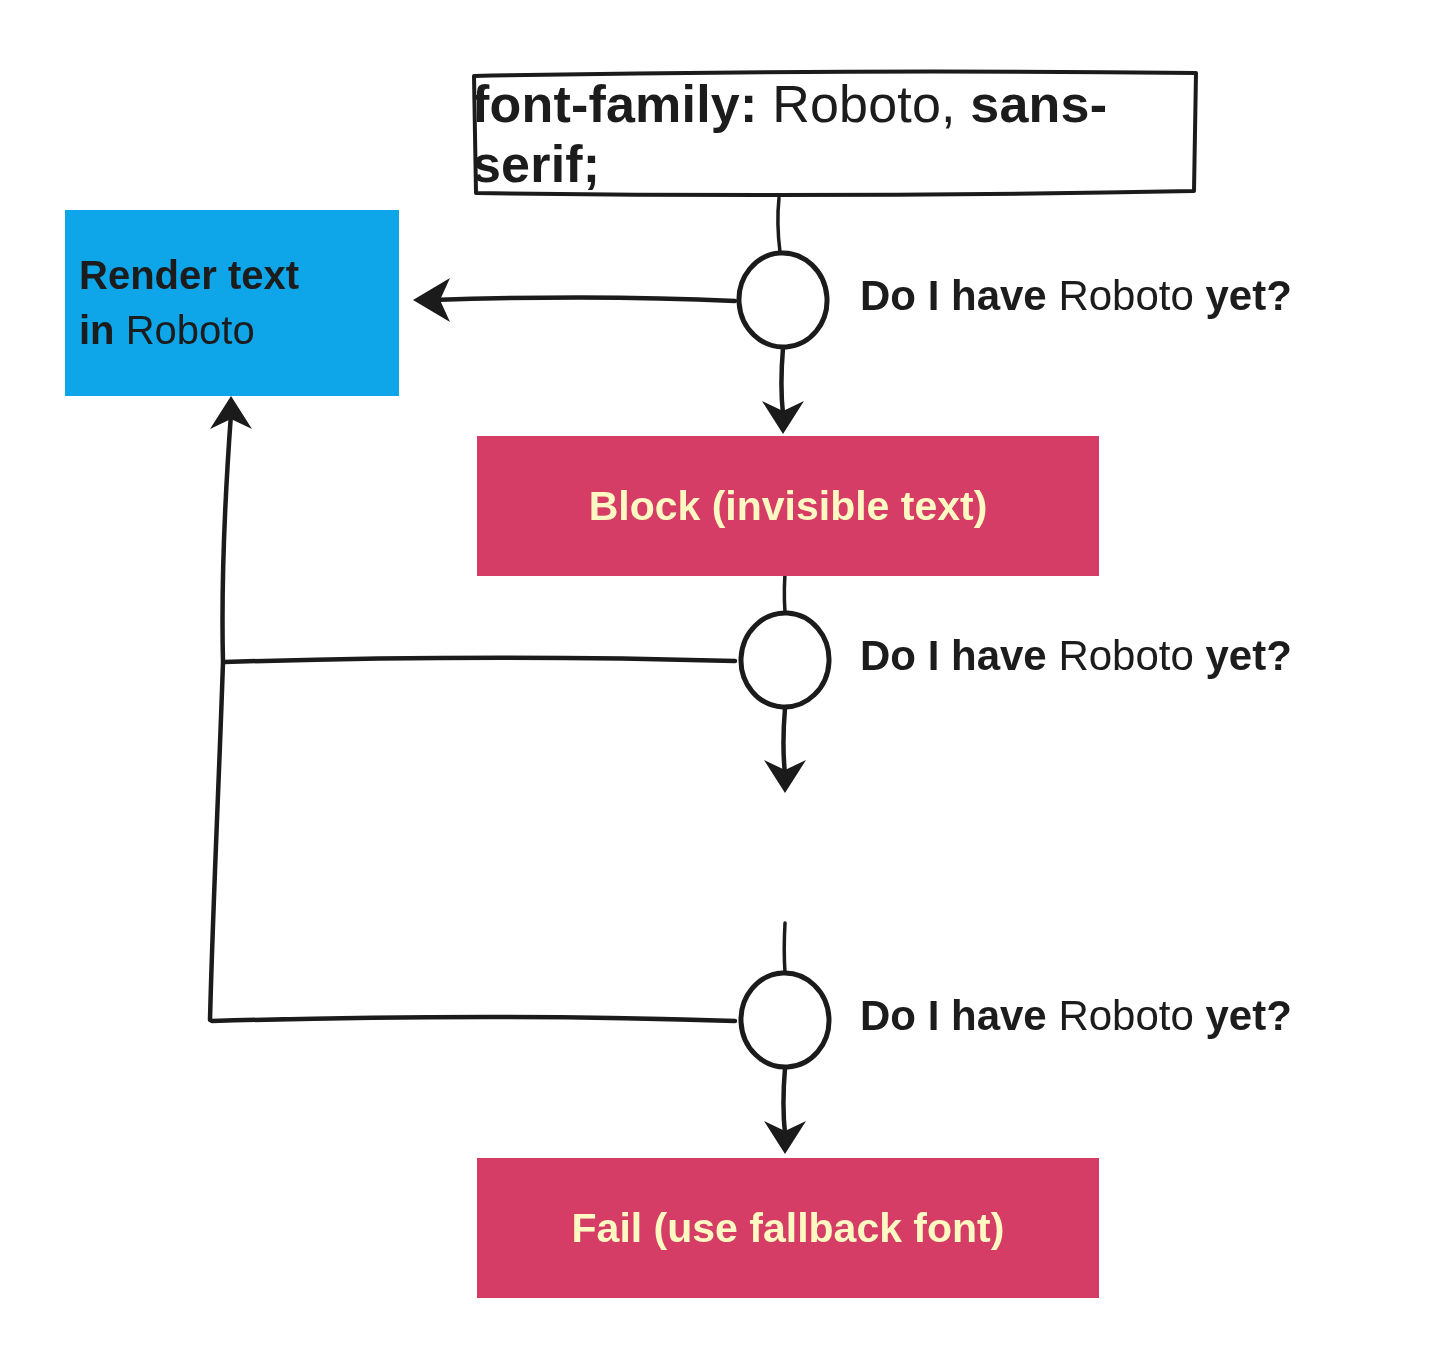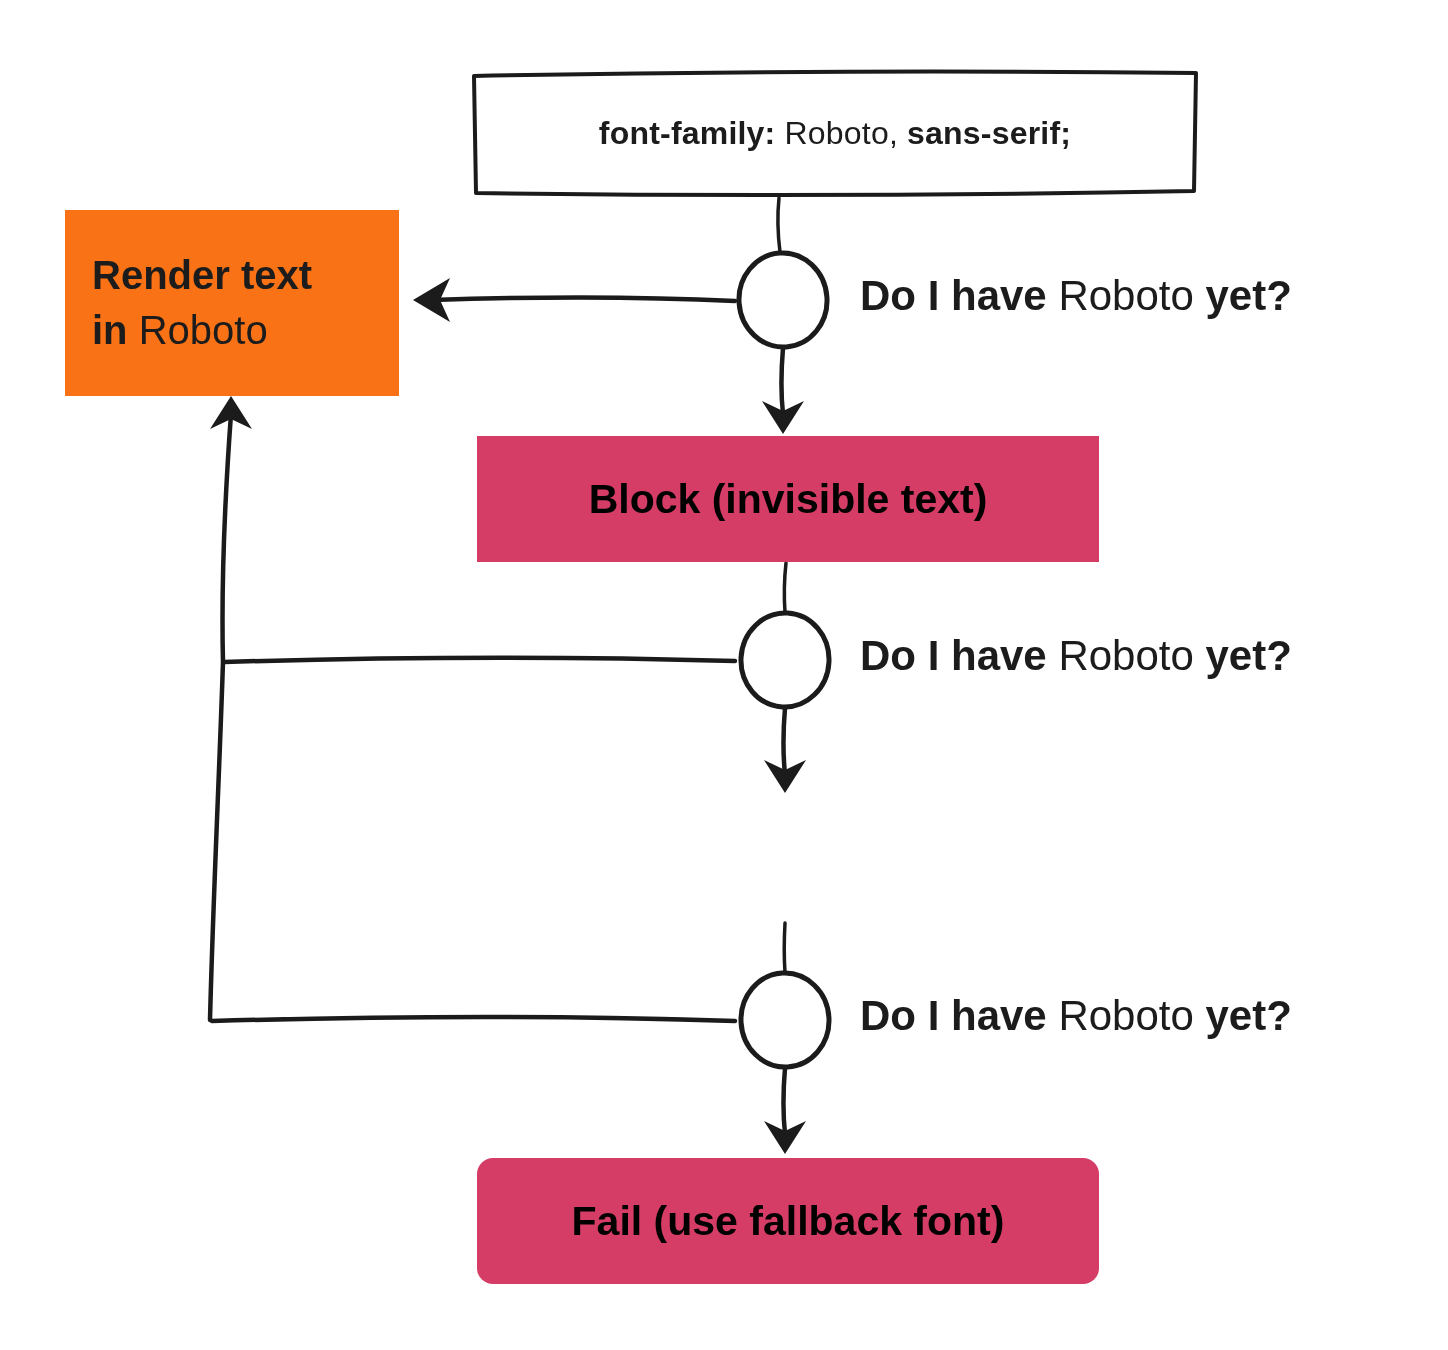--- a/index.html
+++ b/index.html
@@ -25,45 +25,45 @@
   .node {
     position: absolute;
     box-sizing: border-box;
     display: flex;
     align-items: center;
     justify-content: center;
   }
   .css-rule-box {
     left: 472px; top: 71px;
     width: 726px; height: 125px;
-    font-size: 32px;
+    font-size: 52px;
     letter-spacing: 0.2px;
     background: transparent; 
   }
   .render-box {
     left: 65px; top: 210px;
     width: 334px; height: 186px;
-    background: #f97316;
+    background: #0ea5e9;
     justify-content: flex-start;
-    padding-left: 27px;
+    padding-left: 14px;
     font-size: 40px;
     line-height: 1.38;
   }
   .stage-box {
     left: 477px;
-    width: 622px; height: 126px;
+    width: 622px; height: 140px;
     background: #d53d66;
-    color: #000000;
+    color: #fef9c3;
     font-weight: 700;
     font-size: 41px;
     text-align: right;
   }
   .stage-box.block { top: 436px; }
   .stage-box.swap  { top: 795px; }
-  .stage-box.fail  { top: 1158px; border-radius: 16px; }
+  .stage-box.fail  { top: 1158px; }
   .decision-label {
     position: absolute;
     left: 860px;
     height: 58px;
     display: flex;
     font-size: 42px;
     white-space: pre;
   }
   .decision-label.d1 { top: 272px; }
   .decision-label.d2 { top: 632px; }

